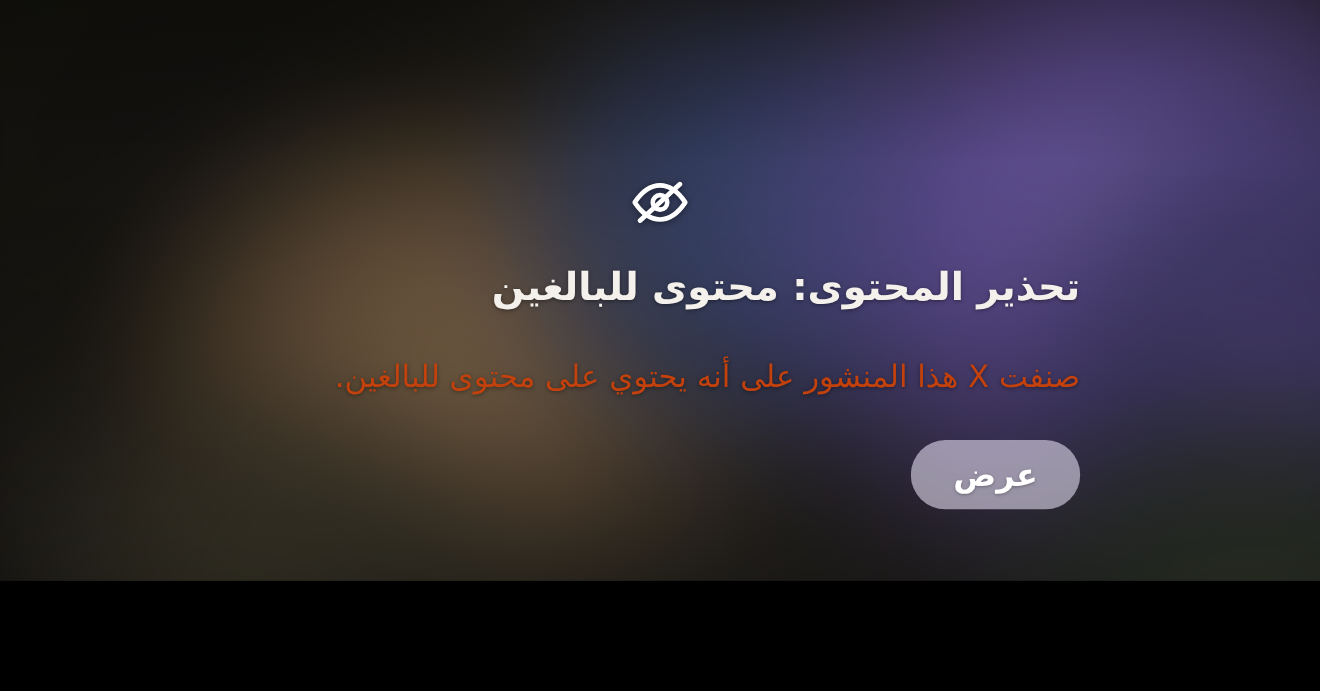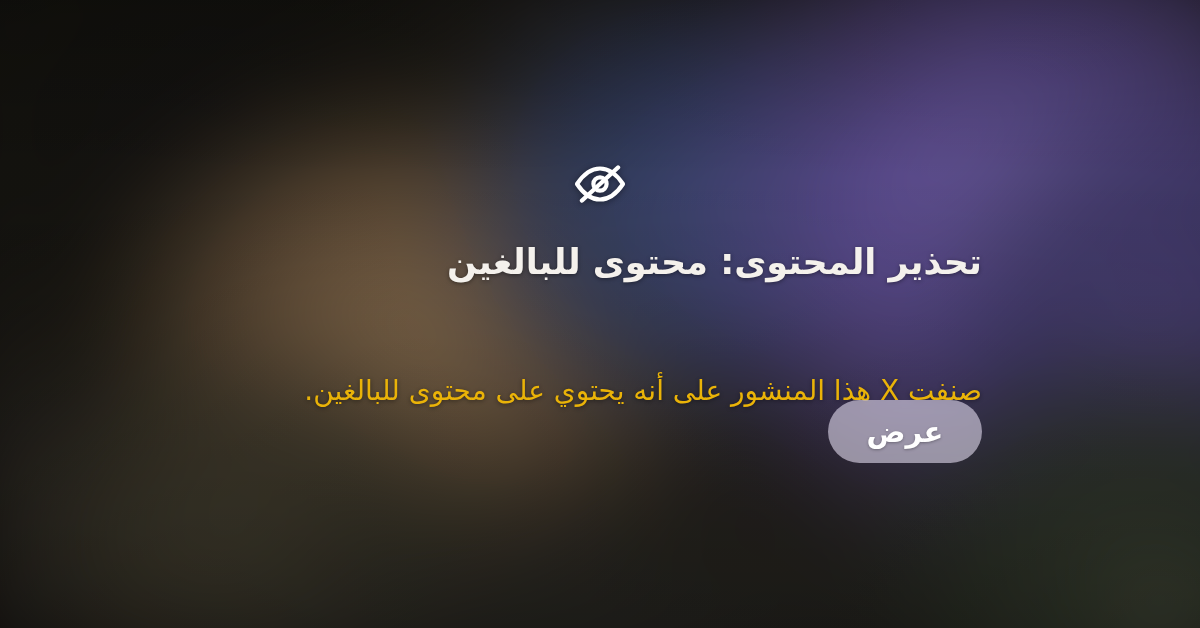--- a/index.html
+++ b/index.html
@@ -9,21 +9,21 @@
     width:1200px;
     height:628px;
     overflow:hidden;
     background:#000;
   }
 
   
   .stage {
     position:relative;
     width:1200px;
-    height:628px;
+    height:528px;
     overflow:hidden;
     font-family:"DejaVu Sans","Liberation Sans",sans-serif;
   }
 
   .bg-base {
     position:absolute;
     inset:-60px;
     background:#23201c;
   }
 
@@ -158,27 +158,26 @@
     text-shadow:0 1px 4px rgba(0,0,0,.42);
     direction:rtl;
   }
 
   .warning-body {
     position:absolute;
     right:218px;
     top:325px;
     width:770px;
     text-align:right;
-    color:#eab308;
+    color:#c2410c;
     font-size:28px;
     font-weight:400;
     line-height:1.32;
     text-shadow:0 1px 4px rgba(0,0,0,.42);
     direction:rtl;
-    margin-top:48px;
   }
 
   .view-button {
     position:absolute;
     right:218px;
     top:400px;
     min-width:154px;
     height:63px;
     padding:16px 30px;
     display:flex;

